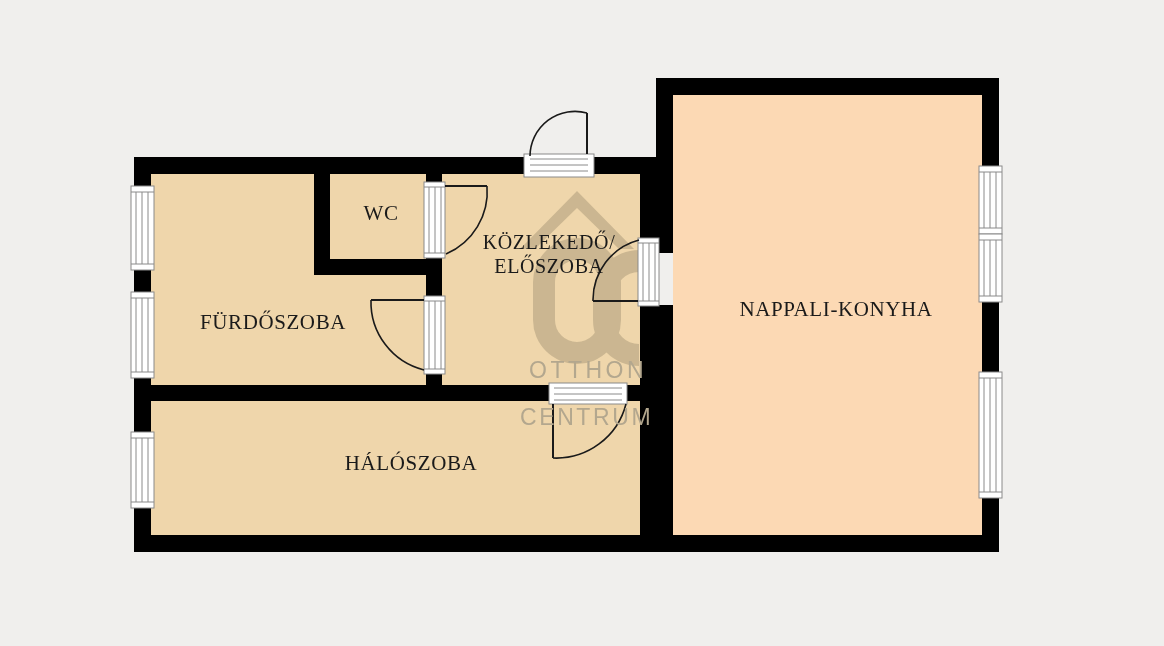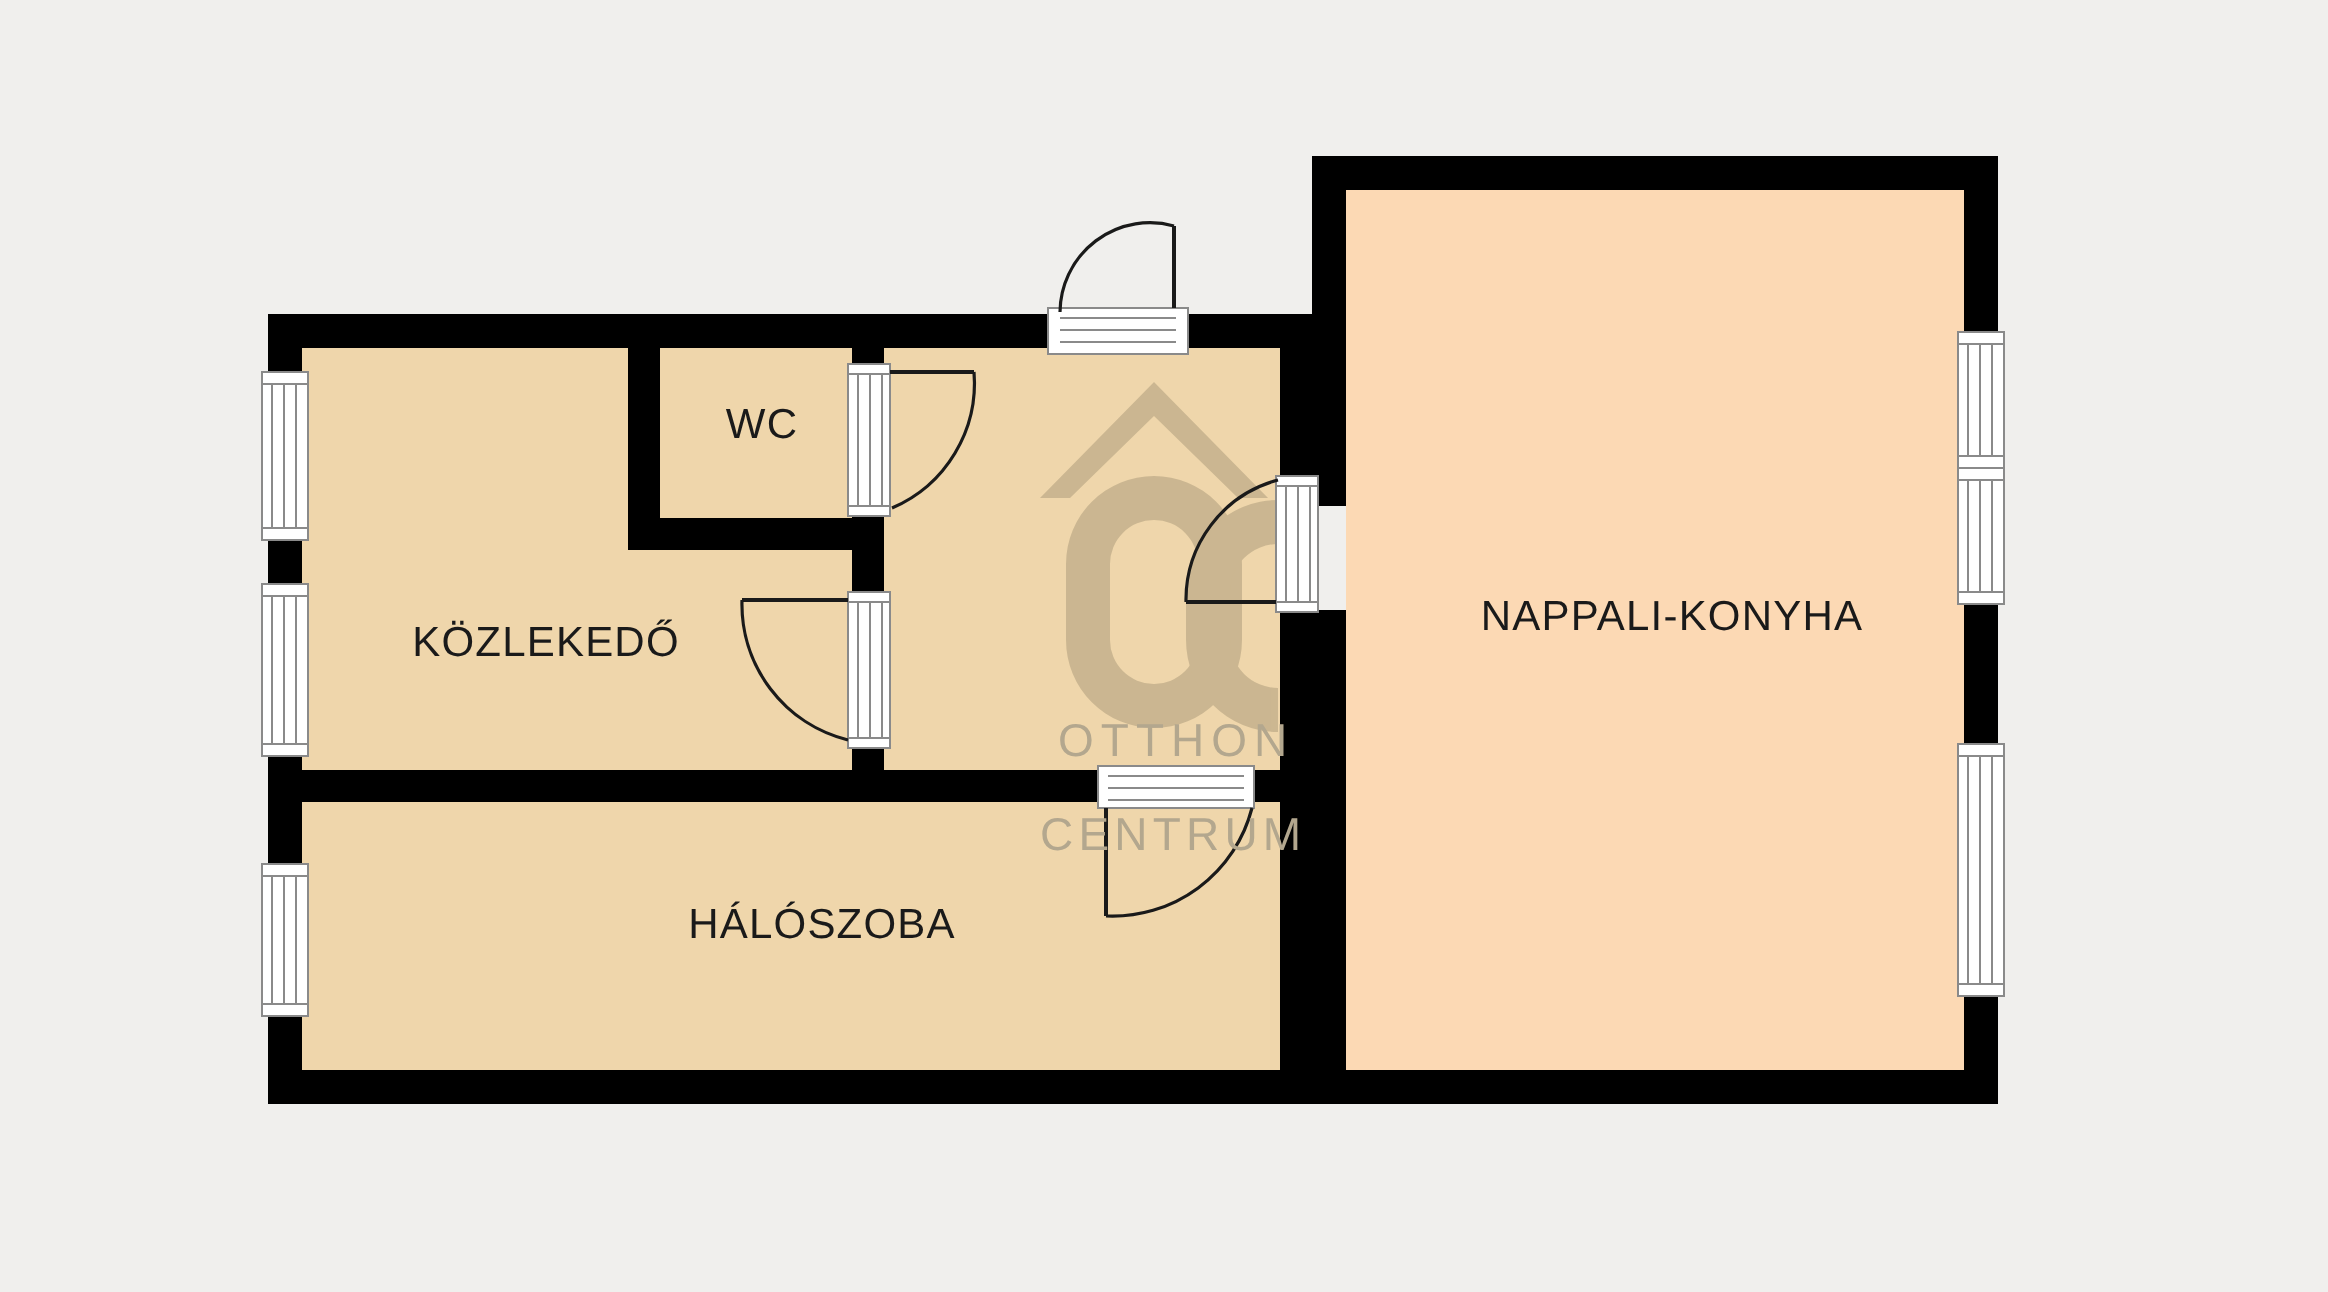--- a/index.html
+++ b/index.html
@@ -21,21 +21,21 @@
   }
   .layer { position: absolute; left: 0; top: 0; width: 1164px; height: 646px; }
   .room-label {
     position: absolute;
     color: #1a1a1a;
     font-size: 21px;
     letter-spacing: 0.6px;
     white-space: pre;
     text-align: center;
     line-height: 1.18;
-    font-family: Liberation Sans, sans-serif;
+    font-family: Liberation Serif, serif;
   }
   .room-label.small { font-size: 20px; }
   svg { display: block; }
 </style>
 </head>
 <body>
 
 <div id="plan">
 
   <svg class="layer" width="1164" height="646" viewBox="0 0 1164 646">
@@ -196,22 +196,24 @@
       <path d="M553 404 L553 458" stroke="#1a1a1a" stroke-width="2" fill="none"></path>
       <path d="M553 458 A 72 72 0 0 0 626 404" stroke="#1a1a1a" stroke-width="1.6" fill="none"></path>
     </g>
   </svg>
 
   <div style="position:absolute;left:520px;top:404px;width:130px;text-align:center;
               font-size:23px;letter-spacing:2.6px;color:#b3a78e;font-family:'Liberation Sans',sans-serif;">CENTRUM</div>
   <div style="position:absolute;left:529px;top:357px;width:112px;text-align:center;
               font-size:23px;letter-spacing:3.5px;color:#b3a78e;font-family:'Liberation Sans',sans-serif;">OTTHON</div>
 
-  <div class="room-label" style="left:273px;top:310px;transform:translate(-50%,0);">KÖZLEKEDŐ</div>
+  <div class="room-label" style="left:273px;top:310px;transform:translate(-50%,0);">FÜRDŐSZOBA</div>
 
   <div class="room-label" style="left:381px;top:201px;transform:translate(-50%,0);">WC</div>
 
+  <div class="room-label small" style="left:549px;top:231px;transform:translate(-50%,0);">KÖZLEKEDŐ/
+ELŐSZOBA</div>
 
   <div class="room-label" style="left:836px;top:297px;transform:translate(-50%,0);">NAPPALI-KONYHA</div>
 
   <div class="room-label" style="left:411px;top:451px;transform:translate(-50%,0);">HÁLÓSZOBA</div>
 
 </div>
 
 </body></html>

